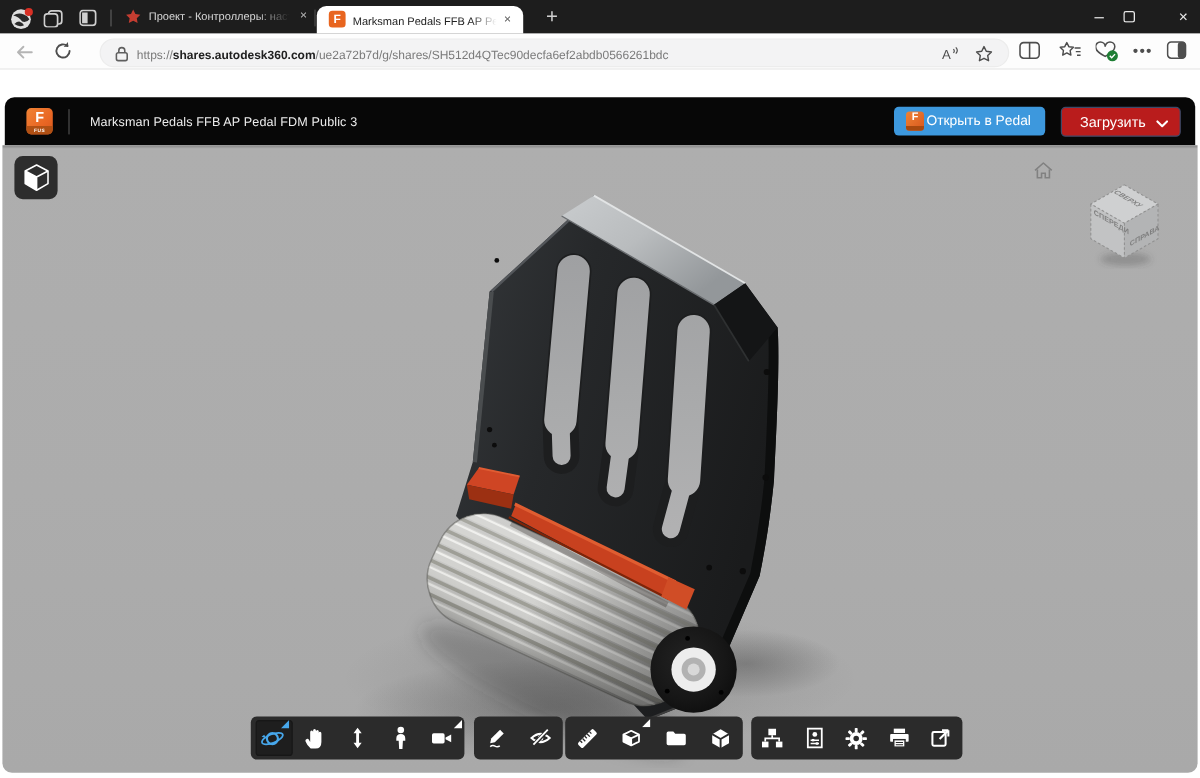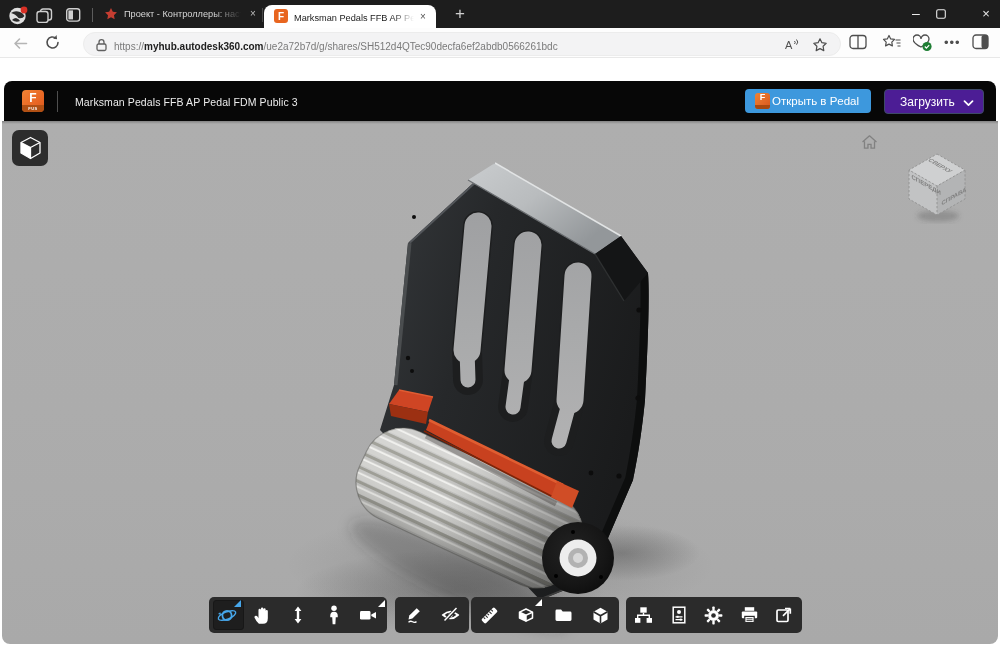--- a/index.html
+++ b/index.html
@@ -32,21 +32,21 @@
 #flogo{position:absolute;left:18px;top:9px;width:22px;height:22px;border-radius:4px;overflow:hidden;background:linear-gradient(135deg,#f08335 0%,#e96724 60%,#d7561c 100%)}
 #flogo .band{position:absolute;left:0;bottom:0;width:100%;height:7px;background:#b05014;color:#fff;font-size:4px;text-align:center;line-height:7px;font-weight:bold;letter-spacing:.5px}
 #flogo .f{position:absolute;left:0;top:0;width:100%;height:15px;color:#fff;font-weight:bold;font-size:12px;text-align:center;line-height:16px}
 #hsep{position:absolute;left:53px;top:10px;width:1px;height:21px;background:#4f4f4f}
 #htitle{position:absolute;left:71px;top:14.5px;font-size:10.5px;color:#ececec;letter-spacing:.1px}
 #btnblue{position:absolute;left:741px;top:8px;width:126px;height:24px;background:#3d98dd;border-radius:4px;color:#fff;font-size:12px}
 #btnblue .txt{position:absolute;left:27px;top:5.5px;white-space:nowrap;font-size:11.5px}
 #btnblue .mini{position:absolute;left:10px;top:4px;width:15px;height:16px;border-radius:3px;background:linear-gradient(135deg,#f08335,#d7561c);overflow:hidden}
 #btnblue .mini div{position:absolute;left:0;bottom:0;width:100%;height:4px;background:#a8490f}
 #btnblue .mini span{position:absolute;left:0;top:-1px;width:100%;color:#fff;font-weight:bold;font-size:9px;text-align:center}
-#btndl{position:absolute;left:880px;top:8px;width:100px;height:25px;background:#4c1d95;border:1px solid #3e4a68;border-radius:4px;color:#fff;font-size:12.5px}
+#btndl{position:absolute;left:880px;top:8px;width:100px;height:25px;background:#b91c1c;border:1px solid #3e4a68;border-radius:4px;color:#fff;font-size:12.5px}
 #btndl .lbl{position:absolute;left:15px;top:5px;font-size:12px}
 
 #viewer{position:absolute;left:2px;top:121px;width:996px;height:523px;background:linear-gradient(180deg,#aeaeae 0%,#acacac 55%,#a9a9a9 100%);border-radius:0 0 8px 8px;overflow:hidden}
 #cubebtn{position:absolute;left:10px;top:9px;width:36px;height:36px;background:#2d2d2d;border-radius:7px}
 
 .tgroup{position:absolute;top:476px;height:36px;background:#2b2b2b;border-radius:5px;display:flex;align-items:center;justify-content:space-around}
 .ticon{width:35px;height:36px;display:flex;align-items:center;justify-content:center;position:relative}
 #selbox{position:absolute;left:4px;top:3px;width:31px;height:30px;background:#1e1e1e;border:1px solid #171717;border-radius:3px}
 </style>
 </head>
@@ -99,21 +99,21 @@
   </svg>
   <svg class="abs" style="left:44px;top:6px" width="17" height="17" viewBox="0 0 17 17">
     <path d="M14 8.5 a5.5 5.5 0 1 1 -1.8 -4.1" fill="none" stroke="#4e4e4e" stroke-width="1.6" stroke-linecap="round"></path>
     <path d="M12.6 1 l.3 3.8 -3.8.3z" fill="#4e4e4e"></path>
   </svg>
   <div id="urlpill">
     <svg class="abs" style="left:11px;top:5px" width="13" height="14" viewBox="0 0 13 14">
       <rect x="2" y="6" width="9" height="6.5" rx="1.5" fill="none" stroke="#5f5f5f" stroke-width="1.3"></rect>
       <path d="M4 6 V4.2 a2.5 2.5 0 0 1 5 0 V6" fill="none" stroke="#5f5f5f" stroke-width="1.3"></path>
     </svg>
-    <div id="urltext">https://<b>myhub.autodesk360.com</b>/ue2a72b7d/g/shares/SH512d4QTec90decfa6ef2abdb0566261bdc</div>
+    <div id="urltext">https://<b>shares.autodesk360.com</b>/ue2a72b7d/g/shares/SH512d4QTec90decfa6ef2abdb0566261bdc</div>
     <svg class="abs" style="left:700px;top:5px" width="16" height="14" viewBox="0 0 16 14">
       <text x="1" y="11" font-size="11" fill="#4e4e4e" font-family="Liberation Sans">A</text>
       <path d="M10.5 3 q1.5 1.5 0 3 M12.5 1.5 q2.5 2.6 0 5.2" fill="none" stroke="#4e4e4e" stroke-width="1"></path>
     </svg>
     <svg class="abs" style="left:728px;top:4px" width="16" height="16" viewBox="0 0 16 16">
       <path d="M8 1.8 l1.9 3.9 4.3.6 -3.1 3 .7 4.3 -3.8-2 -3.8 2 .7-4.3 -3.1-3 4.3-.6z" fill="none" stroke="#4e4e4e" stroke-width="1.2" stroke-linejoin="round"></path>
     </svg>
   </div>
   <svg class="abs" style="left:849px;top:6px" width="18" height="17" viewBox="0 0 18 17">
     <rect x="1" y="1.5" width="16" height="13" rx="3" fill="none" stroke="#4e4e4e" stroke-width="1.3"></rect>

